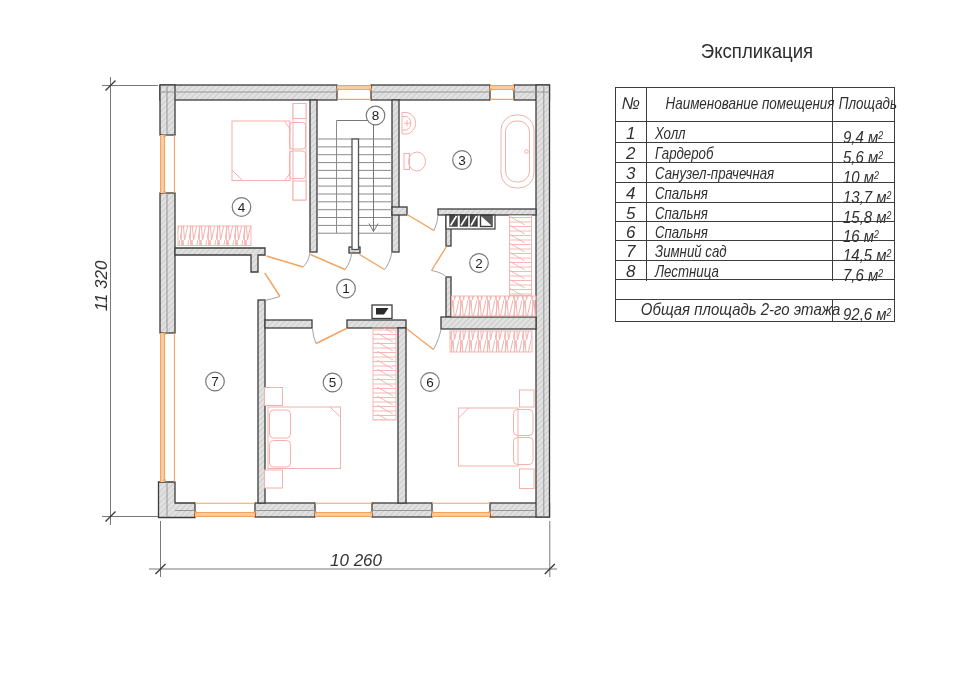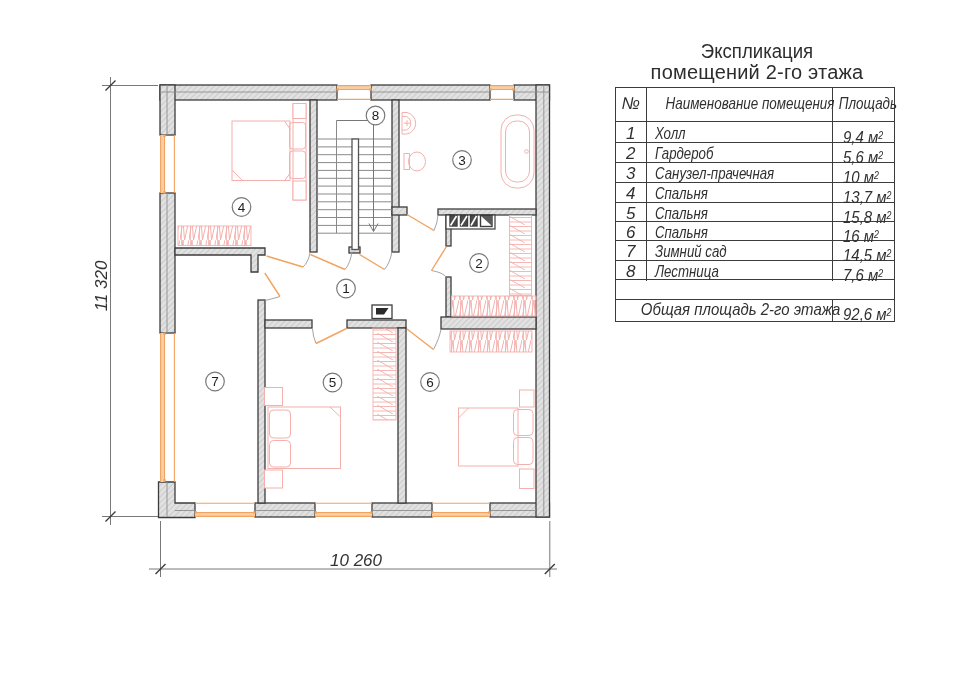--- a/index.html
+++ b/index.html
@@ -346,21 +346,20 @@
 <g stroke="#6a6a6a" stroke-width="0.9" fill="none">
 <path d="M160.5,521 V577 M549.8,521 V577 M149,569 H557"></path>
 </g>
 <g stroke="#3c3c3c" stroke-width="1.4">
 <path d="M155.5,574 L165.5,564 M544.8,574 L554.8,564"></path>
 </g>
 <text x="356" y="566" font-size="17" font-style="italic" fill="#333333" text-anchor="middle">10 260</text>
 </svg>
 
 <div class="title" style="left:557px;top:40px;letter-spacing:0;transform:scaleX(0.93);">Экспликация</div>
-<div class="title" style="left:557px;top:61px;letter-spacing:0.2px;">помещений 2-го этажа</div>
 
 <div class="tbl">
 
   <div class="hline" style="top:32.5px;"></div>
   <div class="hline" style="top:54.2px;"></div>
   <div class="hline" style="top:74px;"></div>
   <div class="hline" style="top:93.9px;"></div>
   <div class="hline" style="top:113.7px;"></div>
   <div class="hline" style="top:132.9px;"></div>
   <div class="hline" style="top:152.4px;"></div>

